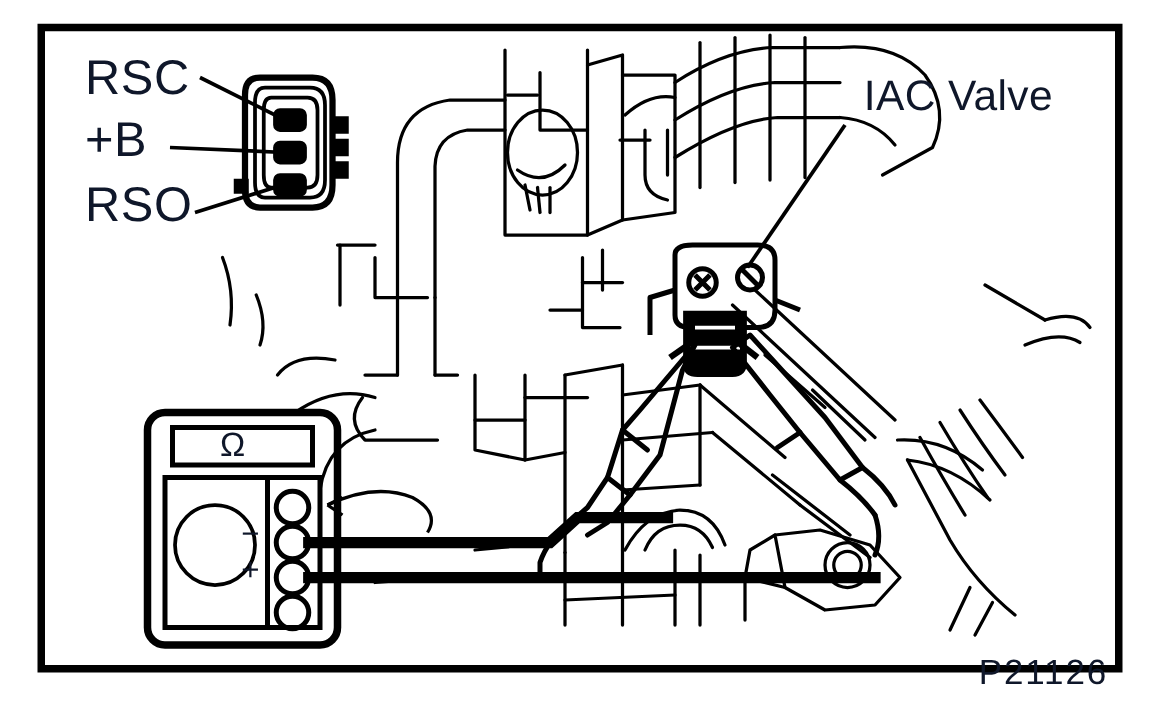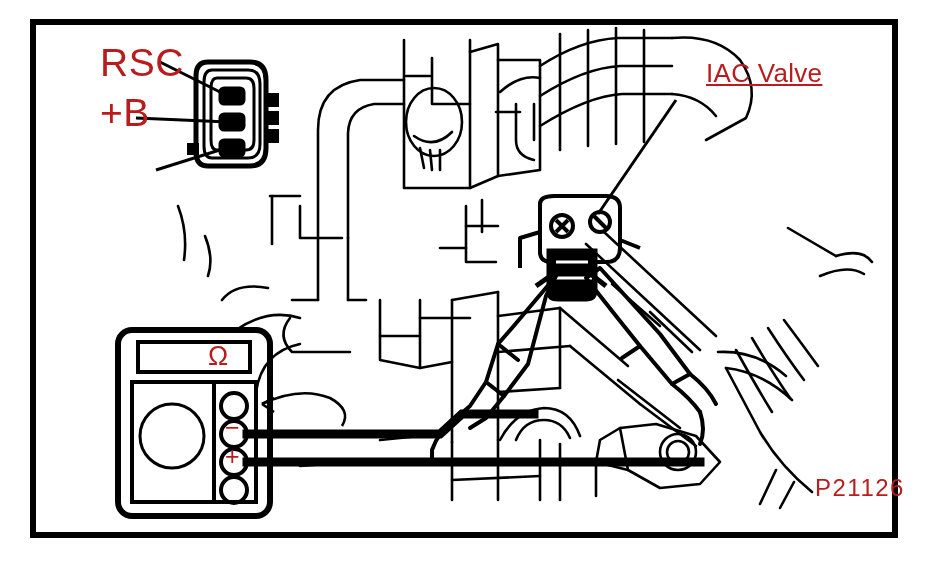--- a/index.html
+++ b/index.html
@@ -17,33 +17,32 @@
   }
   #figure-root {
     position: absolute;
     left: 0;
     top: 0;
     width: 928px;
     height: 567px;
   }
   .label {
     position: absolute;
-    color: #b91c1c;
+    color: #0f172a;
     font-family: "Liberation Sans", sans-serif;
     white-space: nowrap;
     line-height: 1;
     user-select: none;
-    margin-left: 32px;
   }
   #label-rsc  { left: 68px;  top: 43px;  font-size: 39px; letter-spacing: 0.5px; }
   #label-plusb{ left: 68px;  top: 93px;  font-size: 39px; letter-spacing: 0.5px; }
   #label-rso  { left: 68px;  top: 145px; font-size: 39px; letter-spacing: 0.5px; }
-  #label-iac  { left: 674px; top: 60px;  font-size: 26px; letter-spacing: 0.3px; text-decoration: underline; }
+  #label-iac  { left: 691px; top: 60px;  font-size: 34px; letter-spacing: 0.3px; }
   #label-ohm  { left: 100px; top: 280px; font-size: 34px; letter-spacing: 0.3px; }
-  #label-code { left: 783px; top: 476px; font-size: 24px; letter-spacing: 1.5px; }
+  #label-code { left: 783px; top: 524px; font-size: 28px; letter-spacing: 1.5px; }
   #label-omega{ left: 176px; top: 343px; font-size: 27px; }
   #label-minus{ left: 193px; top: 415px; font-size: 25px; }
   #label-plus { left: 193px; top: 444px; font-size: 25px; }
   svg { position: absolute; left: 0; top: 0; }
 </style>
 </head>
 <body>
 
 <div id="figure-root">
 
@@ -249,20 +248,21 @@
       <line x1="156" y1="170" x2="226" y2="148"></line>
       <line x1="676" y1="100" x2="598" y2="214"></line>
     </g>
 
   </svg>
 
   <div class="label" id="label-rsc">RSC</div>
 
   <div class="label" id="label-plusb">+B</div>
 
+  <div class="label" id="label-rso">RSO</div>
 
   <div class="label" id="label-iac">IAC Valve</div>
 
 
   <div class="label" id="label-omega">Ω</div>
 
   <div class="label" id="label-minus">−</div>
 
   <div class="label" id="label-plus">+</div>
 

